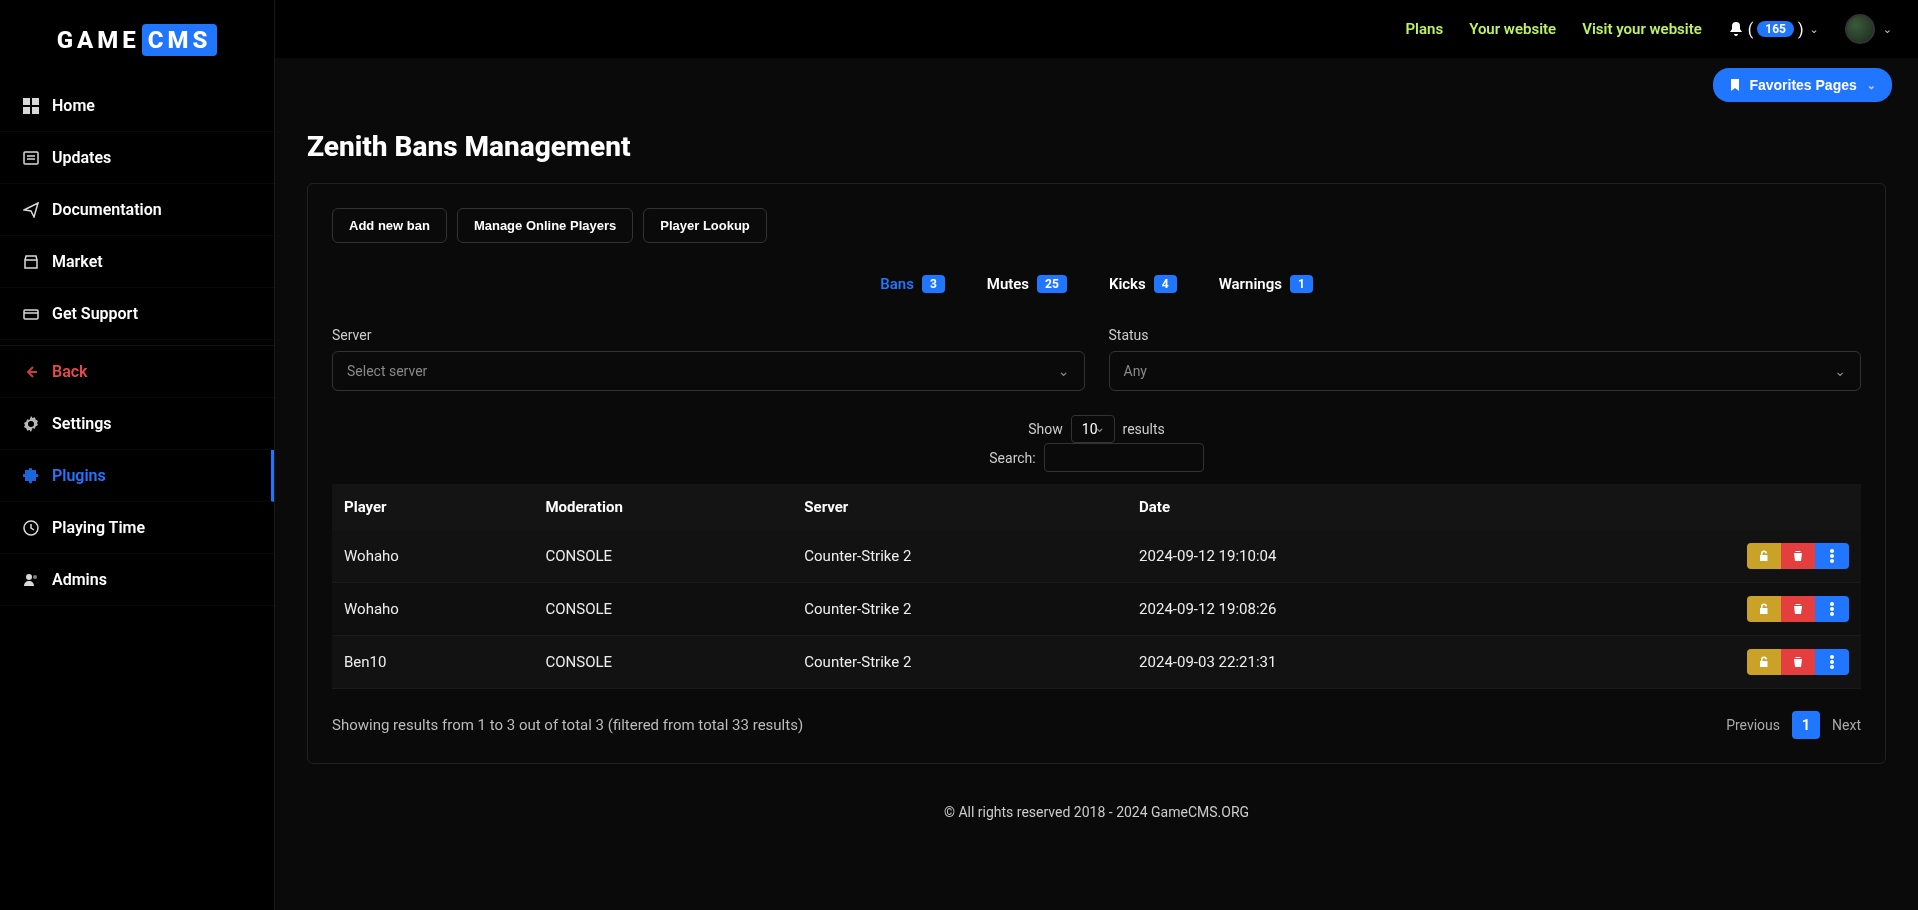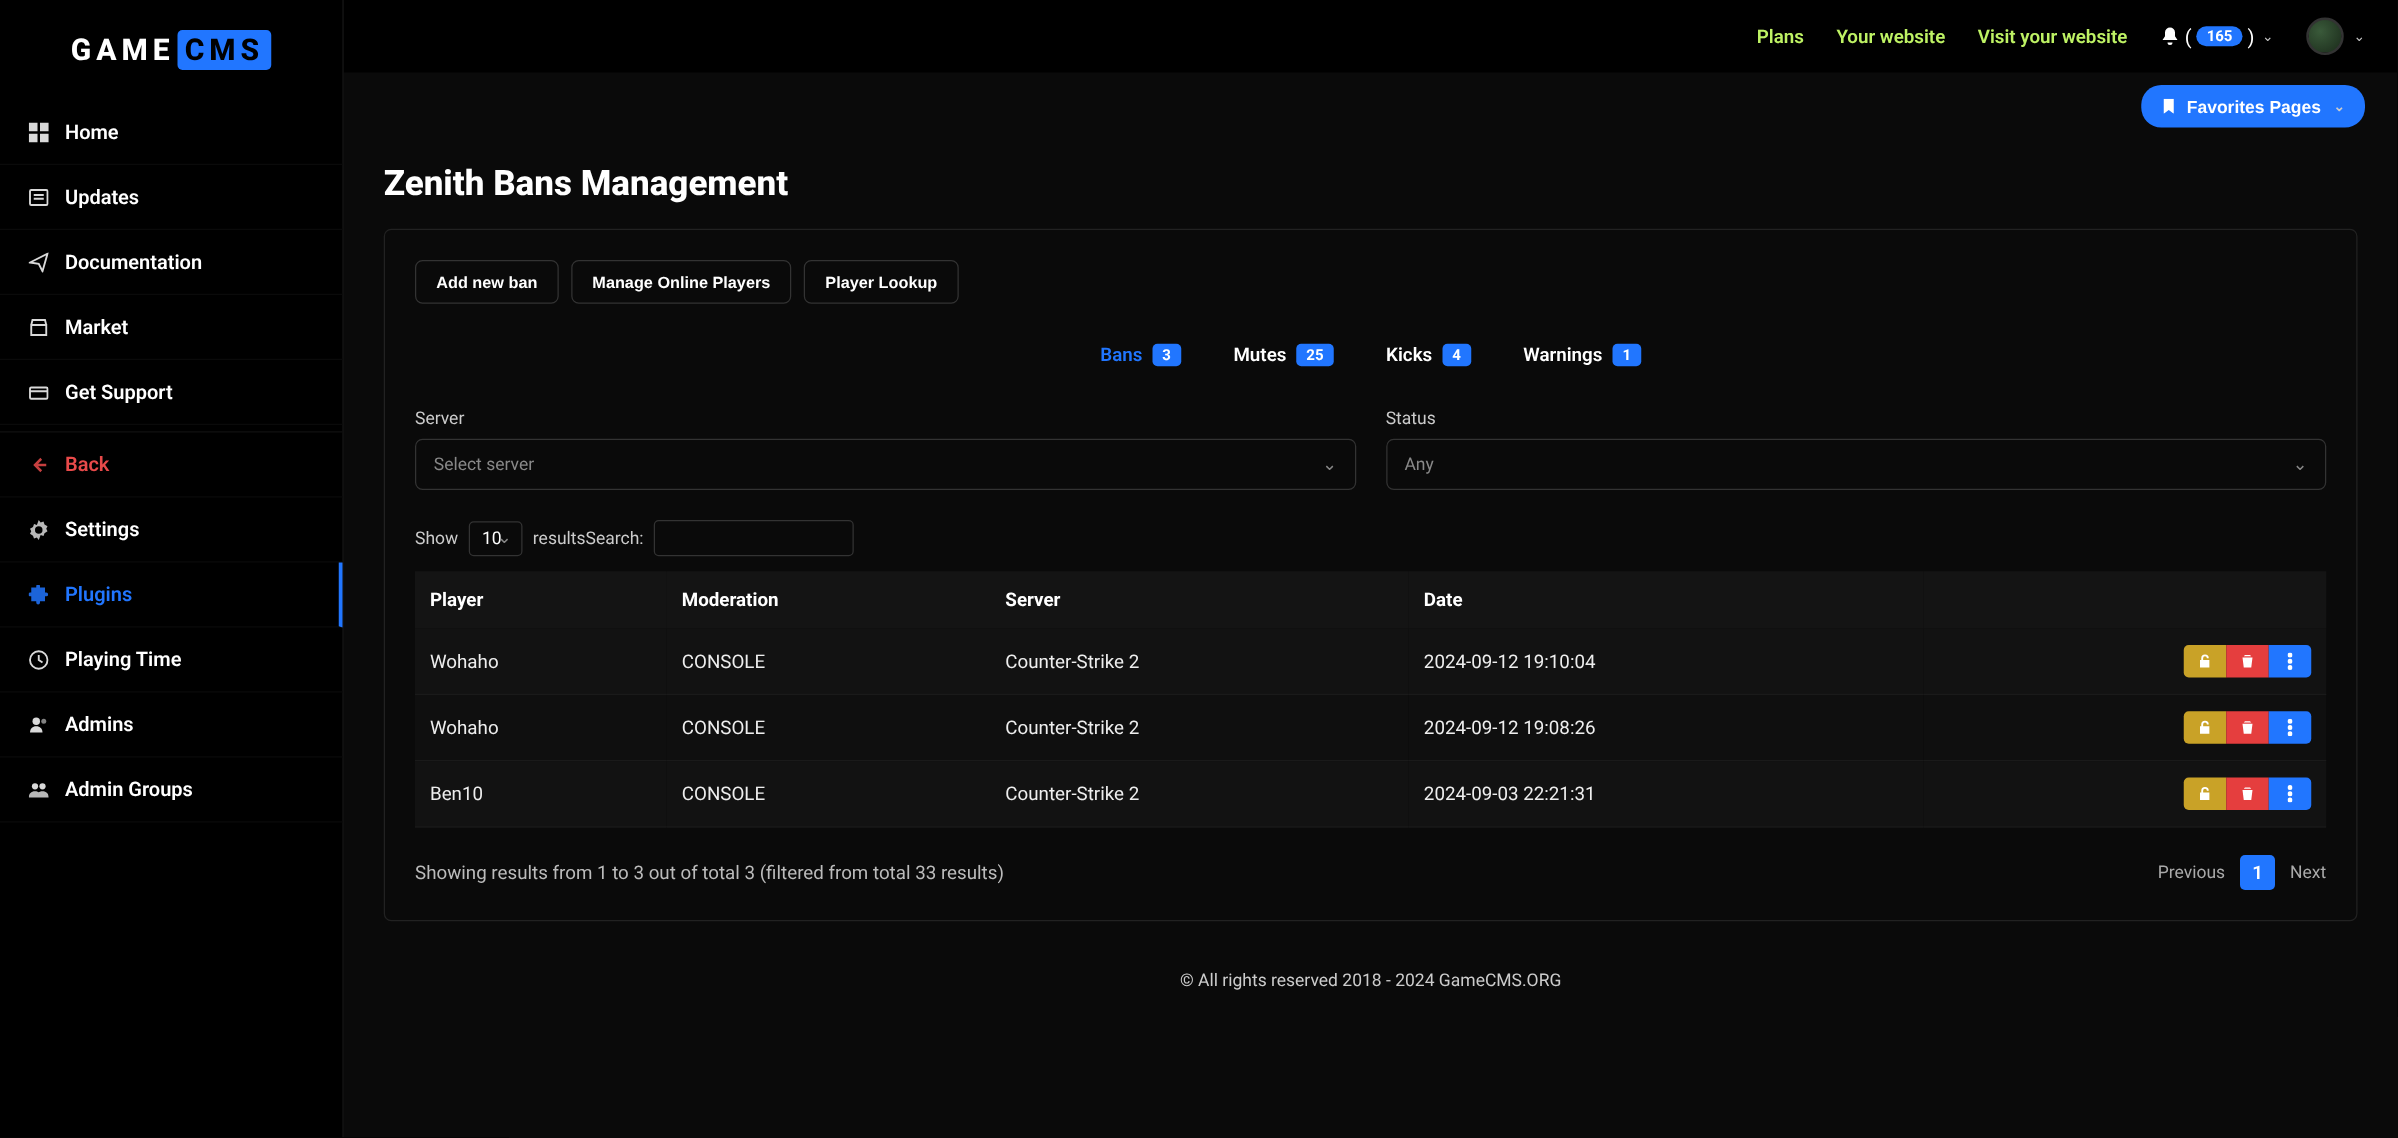--- a/index.html
+++ b/index.html
@@ -27,21 +27,21 @@
 .logo-text {
   font-size: 24px;
   font-weight: 800;
   letter-spacing: 4px;
   display: flex;
   align-items: center;
 }
 .logo-white { color: #fff; }
 .logo-blue {
   background: #2176ff;
-  color: #000000;
+  color: #ffffff;
   padding: 2px 6px;
   border-radius: 4px;
   margin-left: 2px;
 }
 .nav { flex: 1; }
 .nav-item {
   display: flex;
   align-items: center;
   padding: 16px 22px;
   color: #fff;
@@ -182,25 +182,26 @@
   padding: 11px 14px;
   color: #888;
   font-size: 14px;
   display: flex;
   justify-content: space-between;
   align-items: center;
   cursor: pointer;
 }
 .table-controls {
   display: flex;
-  justify-content: flex-start;
+  justify-content: flex-end;
   align-items: center;
   margin-bottom: 12px;
   font-size: 14px;
   color: #ccc;
+  flex-direction: column;
 }
 .tc-left { display: flex; align-items: center; gap: 8px; }
 .tc-select {
   background: #0a0a0a;
   border: 1px solid #333;
   border-radius: 4px;
   padding: 5px 16px 5px 10px;
   color: #fff;
   position: relative;
   font-size: 14px;
@@ -383,30 +384,20 @@
       </div>
       <div class="nav-item">
         <span class="nav-icon">
             <svg width="16" height="16" viewBox="0 0 16 16" fill="currentColor">
               <circle cx="6" cy="5" r="3"></circle>
               <path d="M1 14c0-3 2-5 5-5s5 2 5 5H1z"></path>
               <circle cx="12" cy="5" r="2" opacity=".6"></circle>
             </svg>
           </span>
         <span>Admins</span>
-      </div>
-      <div class="nav-item">
-        <span class="nav-icon">
-            <svg width="16" height="16" viewBox="0 0 16 16" fill="currentColor">
-              <circle cx="5" cy="5" r="2.5"></circle>
-              <circle cx="11" cy="5" r="2.5"></circle>
-              <path d="M0 14c0-3 2-5 5-5s5 2 5 5H0zm6 0c0-3 2-5 5-5s5 2 5 5H6z" opacity=".85"></path>
-            </svg>
-          </span>
-        <span>Admin Groups</span>
       </div>
     </nav>
   </aside>
 
   <main class="main">
     <div class="topbar">
       <span class="top-link">Plans</span>
       <span class="top-link">Your website</span>
       <span class="top-link">Visit your website</span>
       <div class="notif">

